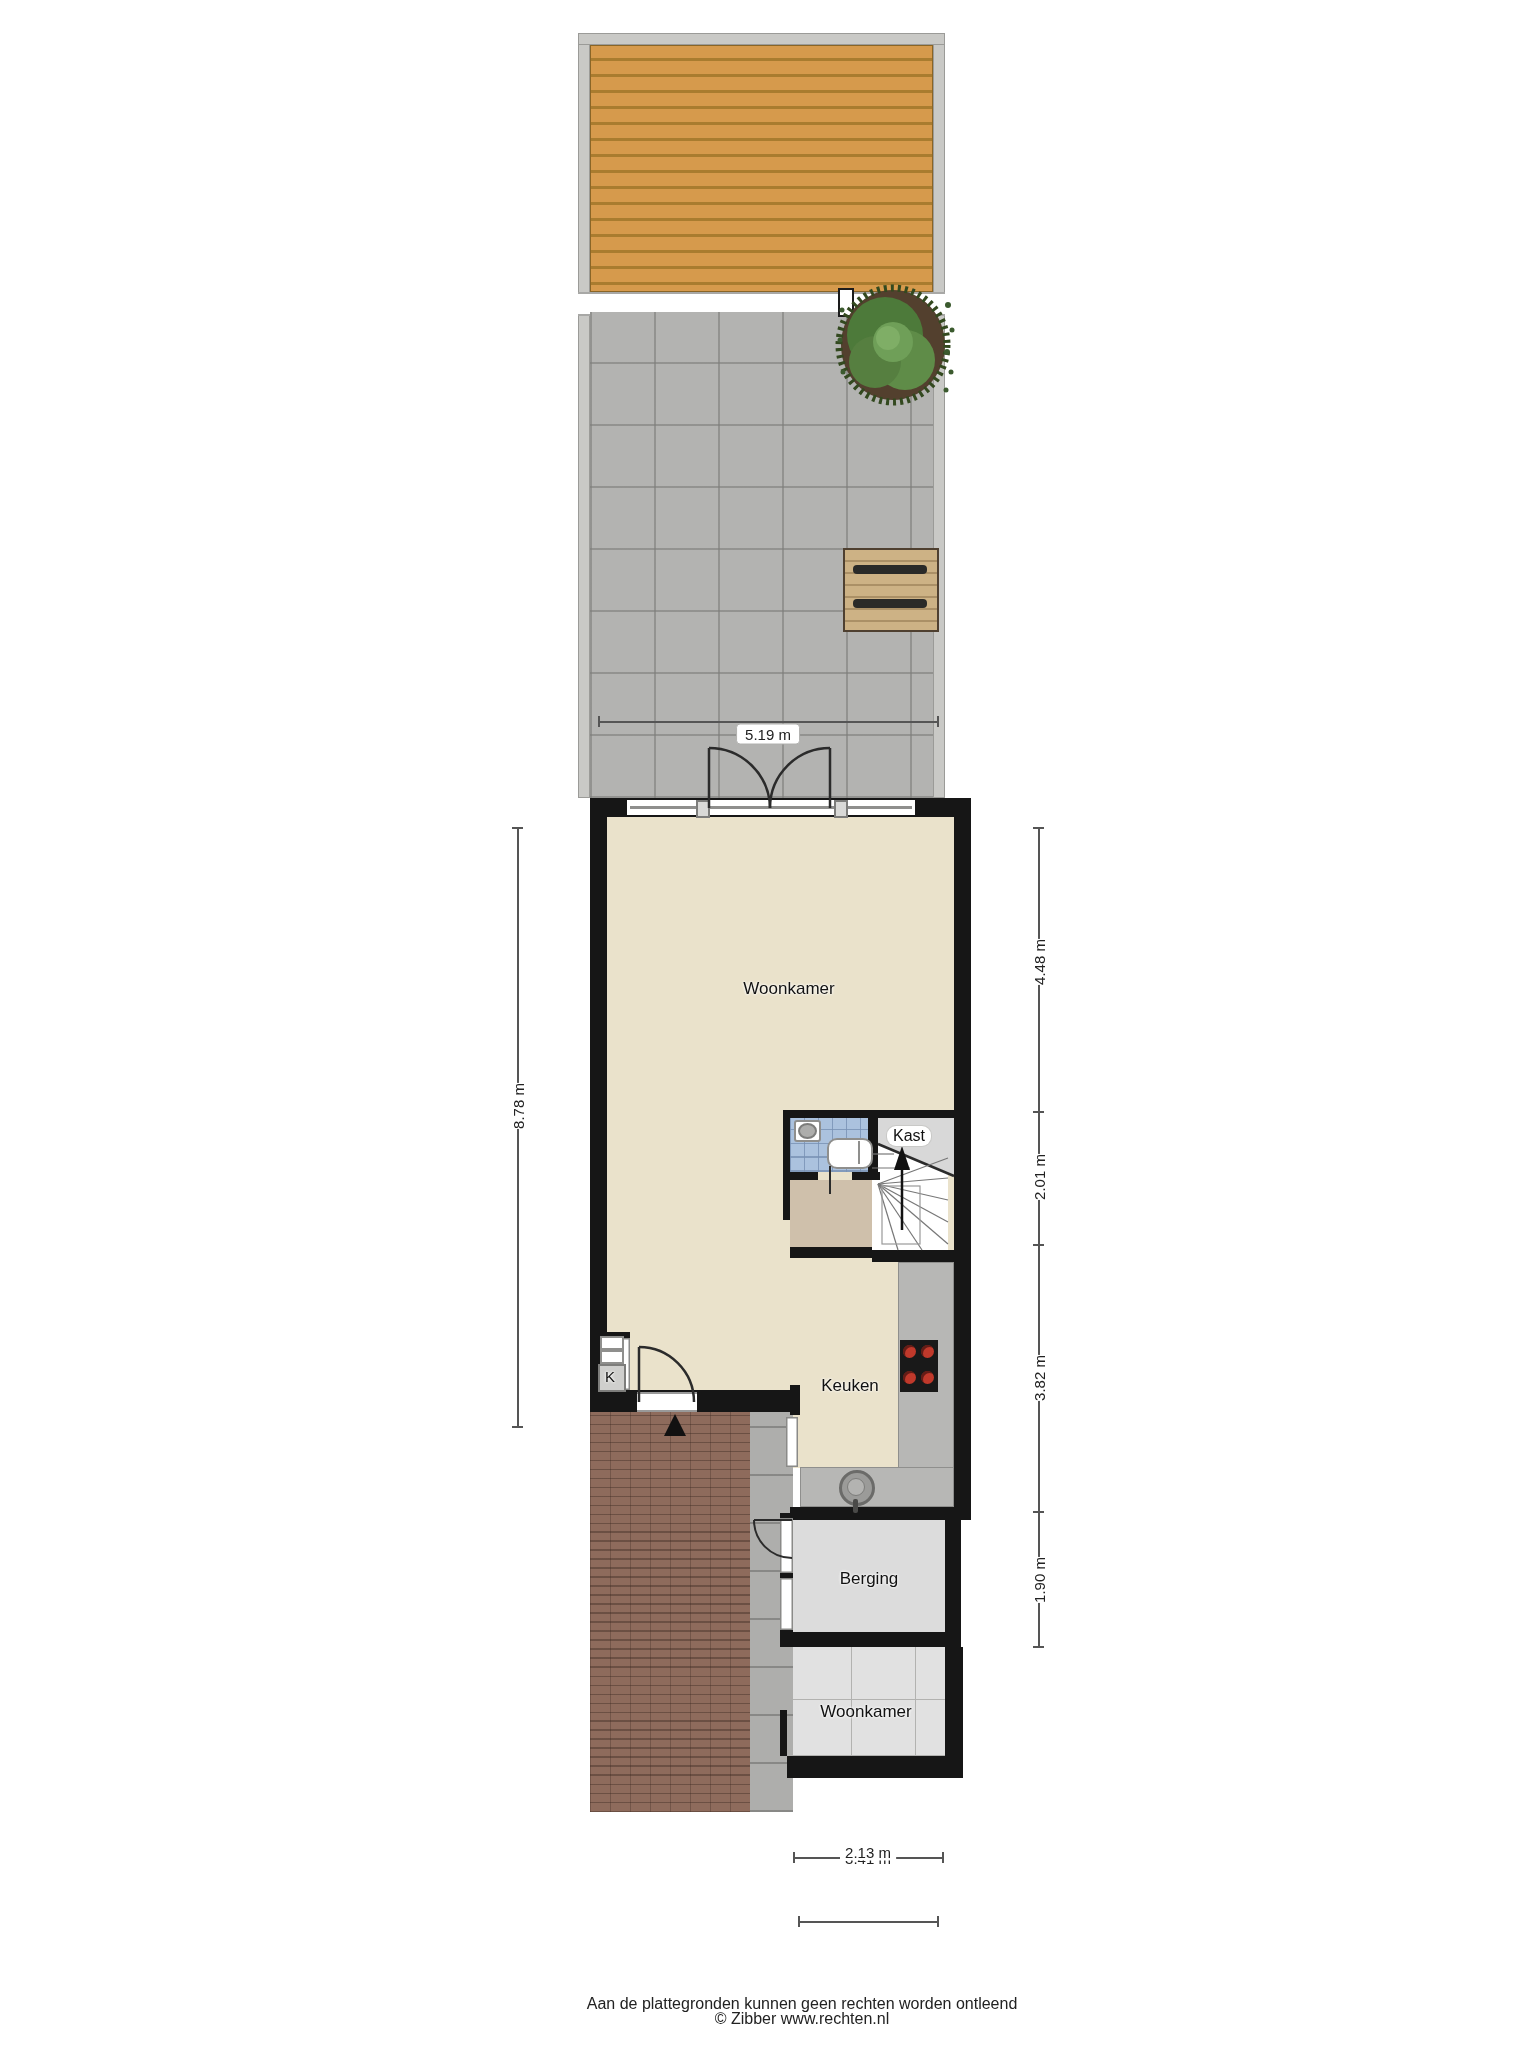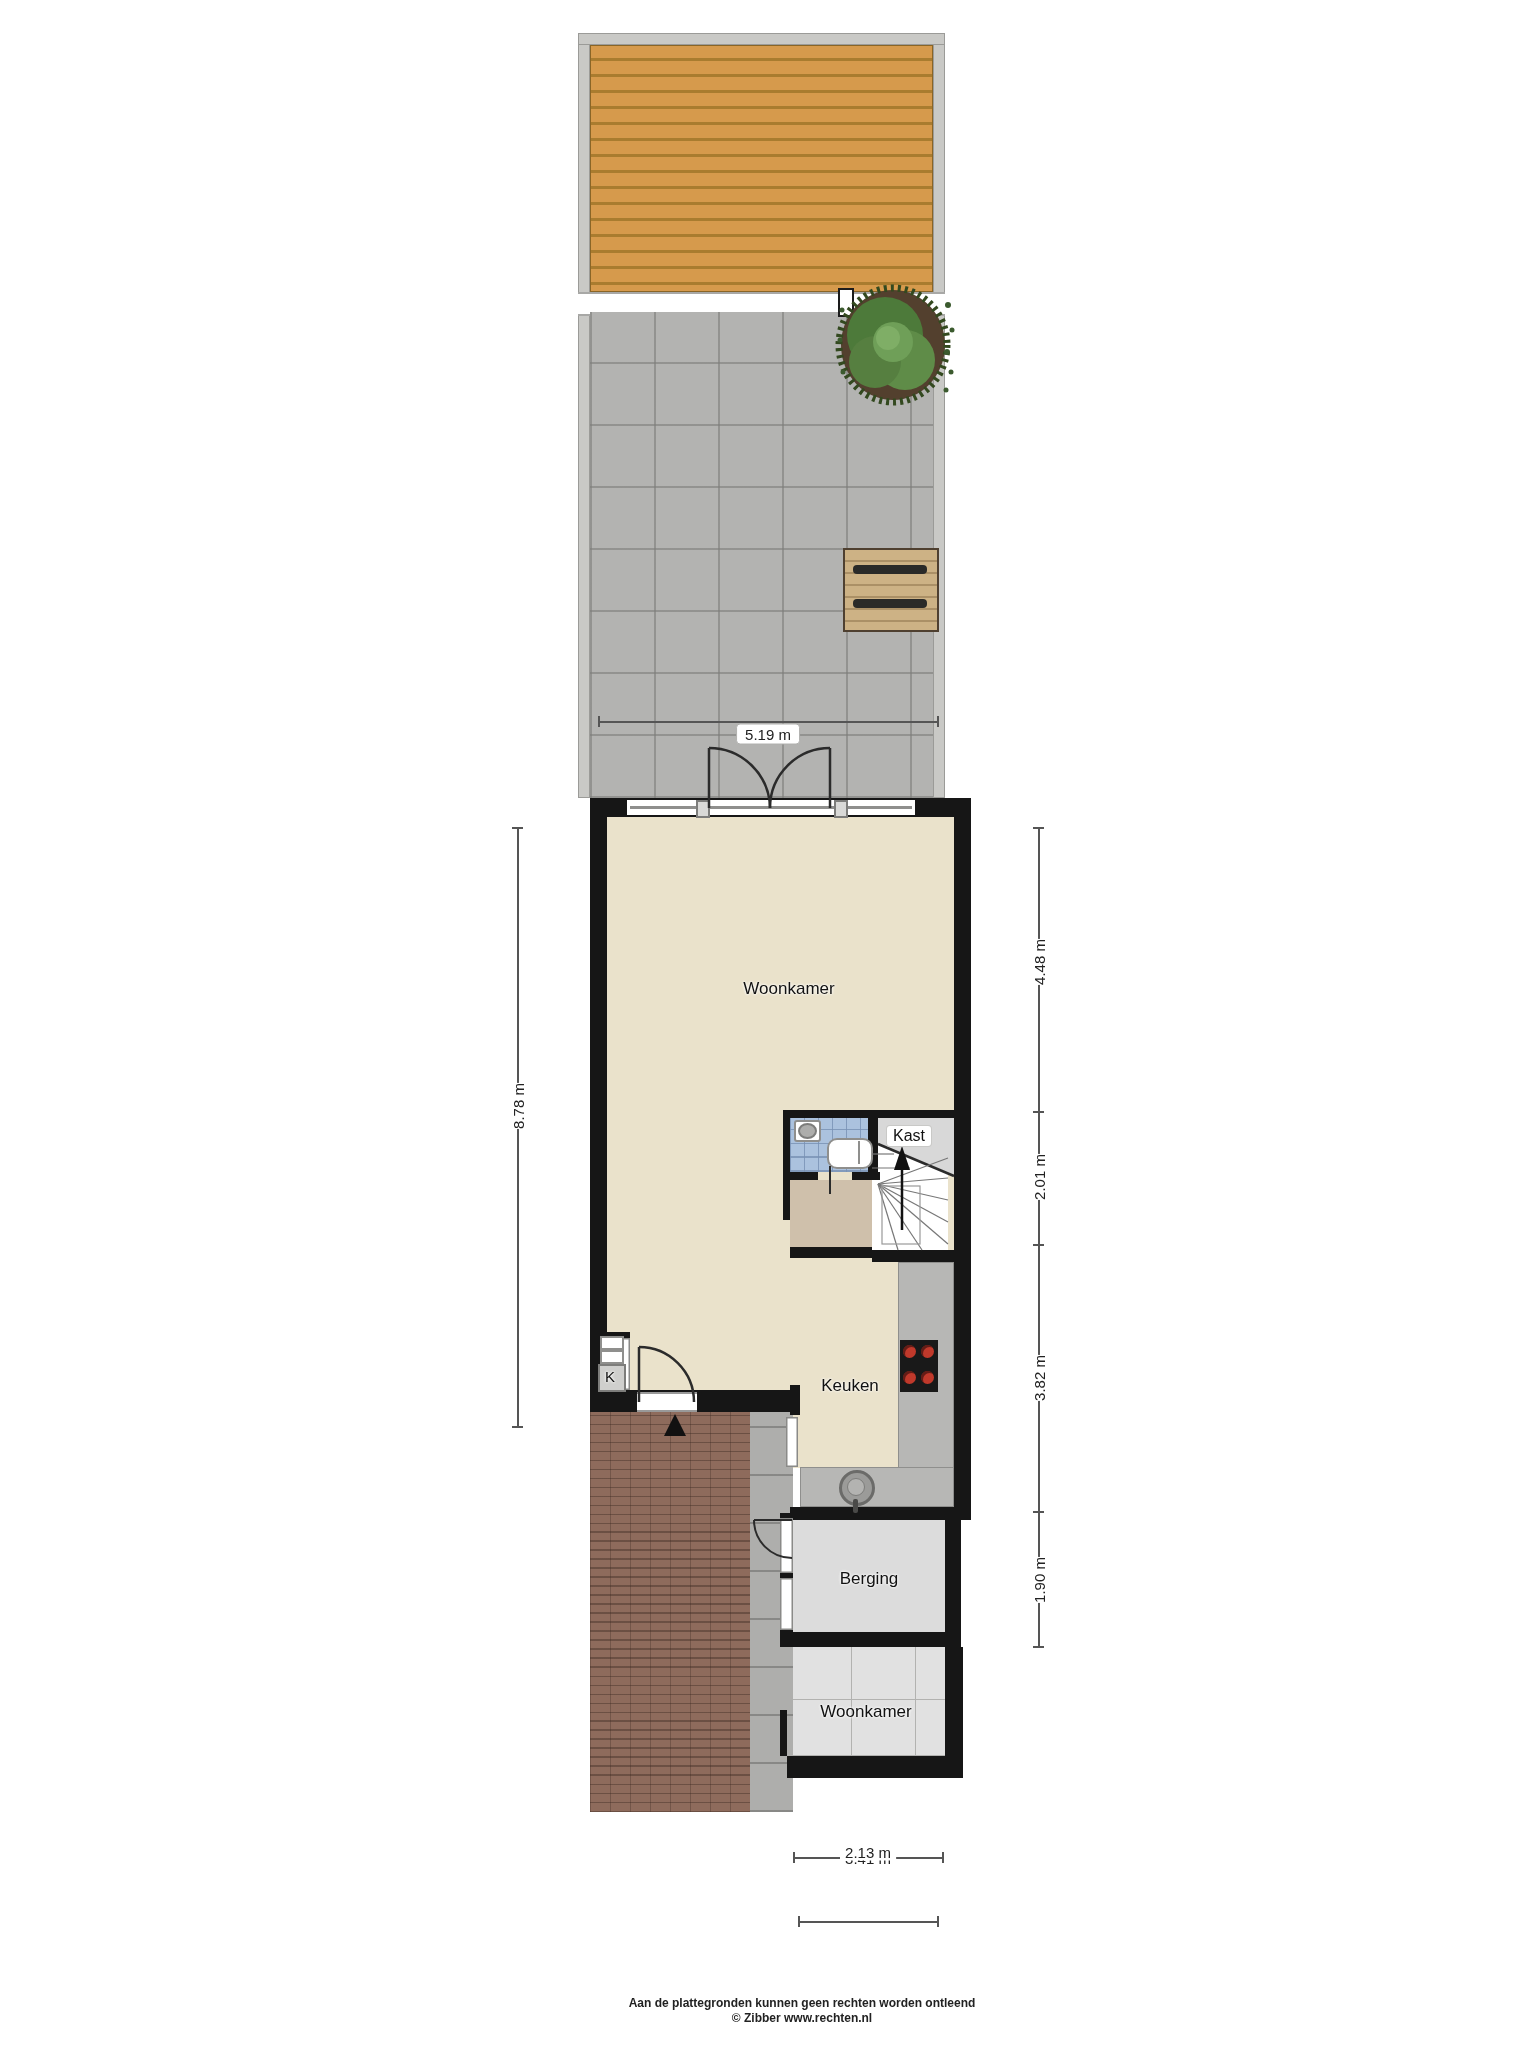--- a/index.html
+++ b/index.html
@@ -40,29 +40,29 @@
   .fixture{position:absolute;background:#fff;border:2px solid #8f8f8d;}
   .stove{position:absolute;background:#191919;}
   .burner{position:absolute;width:13px;height:13px;border-radius:50%;background:#c0392b;box-shadow:inset 2px 2px 0 rgba(40,10,8,.6);}
   .sink-outer{position:absolute;width:30px;height:30px;border-radius:50%;background:#9b9b99;border:3px solid #6b6b69;}
   .sink-inner{position:absolute;width:16px;height:16px;border-radius:50%;background:#b3b3b1;border:1px solid #7d7d7b;}
   .faucet{position:absolute;background:#4a4a48;border-radius:2px;}
   .graybox{position:absolute;background:#cfcfcd;border:2px solid #7d7d7b;}
   .tri-up{position:absolute;width:0;height:0;border-left:11px solid transparent;border-right:11px solid transparent;border-bottom:22px solid #111;}
   
   .room-label{position:absolute;transform:translate(-50%,-50%);font-size:17px;color:#111;white-space:nowrap;text-shadow:0 0 3px #fff,0 0 3px #fff;}
-  .pill{background:#fff;padding:1px 6px;border-radius:3px;box-shadow:0 0 0 1px #c9c9c7;text-shadow:none;}
+  .pill{background:#fff;padding:1px 6px;border-radius:9px;box-shadow:0 0 0 1px #c9c9c7;text-shadow:none;}
   .dim-line-h{position:absolute;height:1.5px;background:#555;}
   .dim-line-v{position:absolute;width:1.5px;background:#555;}
   .tick-v{position:absolute;width:1.5px;height:11px;background:#555;}
   .tick-h{position:absolute;width:11px;height:1.5px;background:#555;}
   .dim-label{position:absolute;transform:translate(-50%,-50%);font-size:15px;color:#222;background:#fff;padding:0 5px;white-space:nowrap;}
   .dim-label.rot{transform:translate(-50%,-50%) rotate(-90deg);padding:5px 0;}
   .dim-label.boxed{border:1px solid #b0b0ae;border-radius:4px;padding:1px 8px;margin-top:12px;}
-  .footer{position:absolute;transform:translateX(-50%);text-align:center;font-size:12px;line-height:15px;color:#222;white-space:nowrap;font-weight:bold;}
+  .footer{position:absolute;transform:translateX(-50%);text-align:center;font-size:16px;line-height:15px;color:#222;white-space:nowrap;}
   svg.overlay{position:absolute;left:0;top:0;pointer-events:none;}
 </style>
 </head>
 <body>
 
 <div class="canvas">
 
   <div class="edge-strip" style="left:578px;top:33px;width:12px;height:765px"></div>
   <div class="edge-strip" style="left:933px;top:33px;width:12px;height:765px"></div>
   <div class="edge-strip" style="left:578px;top:33px;width:367px;height:12px"></div>

